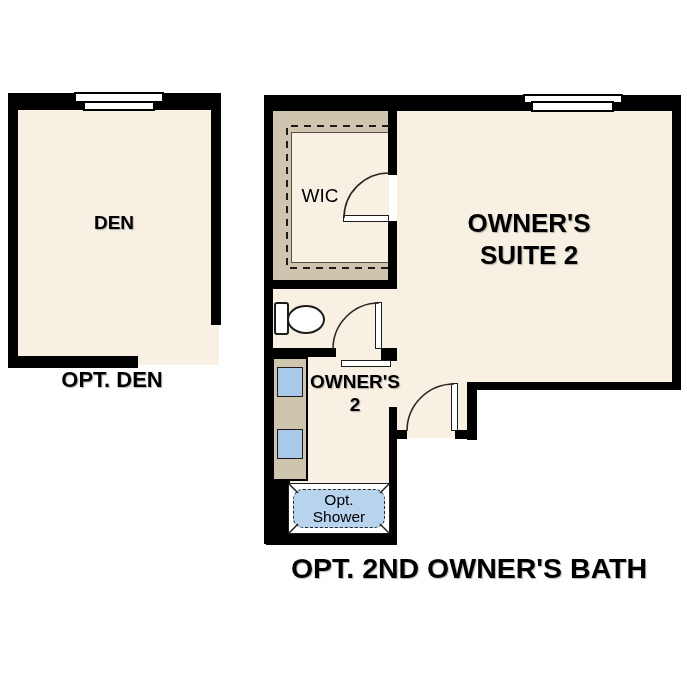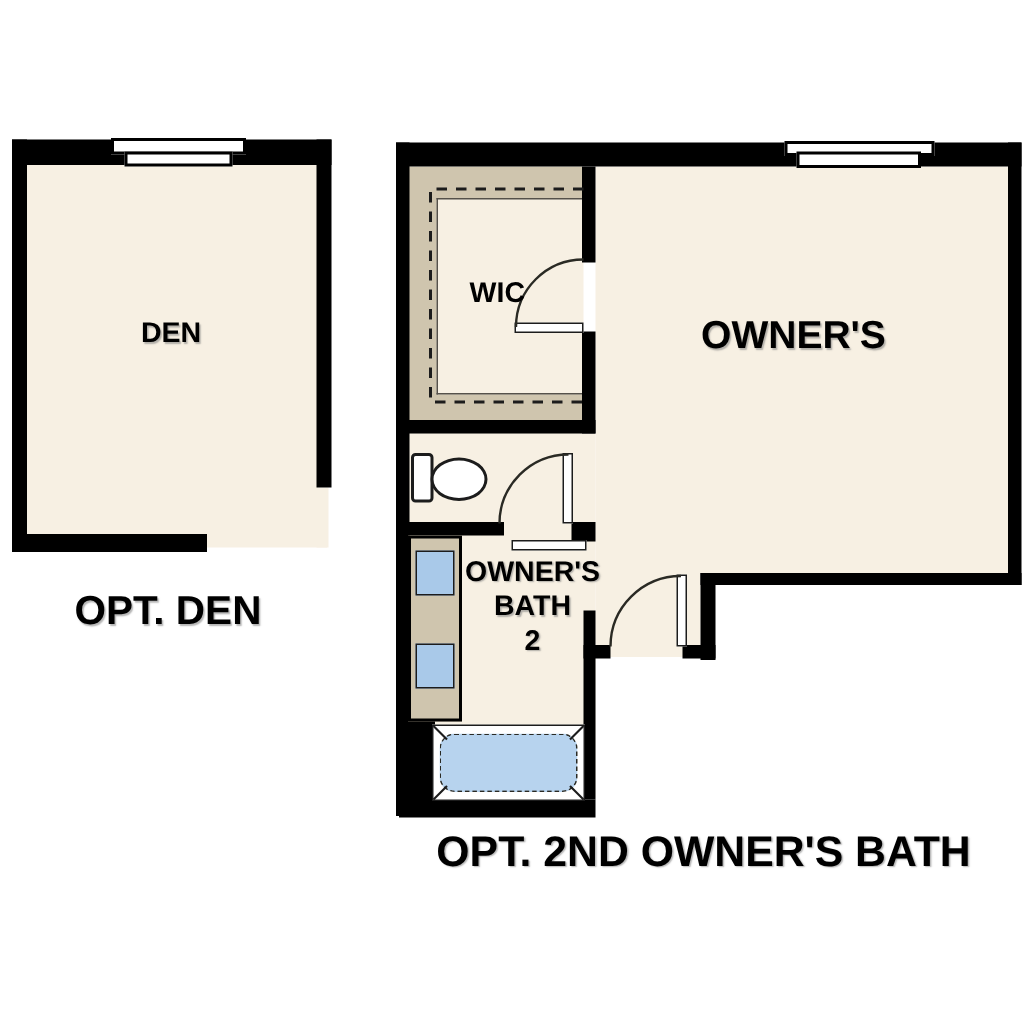--- a/index.html
+++ b/index.html
@@ -12,21 +12,21 @@
   .leaf{position:absolute;background:#fff;border:1.5px solid #1c1c1c;box-sizing:border-box;}
   .fixture{position:absolute;background:#fff;border:2px solid #1c1c1c;box-sizing:border-box;}
   .sink{position:absolute;background:var(--sink_blue,#a9c9e9);border:1.5px solid #1c1c1c;box-sizing:border-box;}
   .pan{position:absolute;background:var(--shower_blue,#b7d3ee);border:1.5px dashed #2a2a24;
        border-radius:10px;box-sizing:border-box;}
   .innercream{position:absolute;background:var(--floor,#f7f0e3);
        border-left:1px solid #55514a;border-top:1px solid #55514a;border-bottom:1px solid #55514a;
        box-sizing:border-box;}
   .lbl{position:absolute;color:var(--text,#000);text-align:center;font-weight:bold;
        text-shadow:1px 1px 1px rgba(120,120,120,.55);}
-  .lbl-reg{font-weight:bold;text-shadow:none;text-align:right;}
+  .lbl-reg{font-weight:normal;text-shadow:none;}
   .overlay{position:absolute;left:0;top:0;pointer-events:none;}
 </style>
 </head>
 <body>
 
 <div class="canvas">
 
   <div class="floor" style="left:18px;top:110px;width:194px;height:247px;"></div>
   <div class="floor" style="left:211px;top:325px;width:8px;height:40px;"></div>
   <div class="floor" style="left:138px;top:355px;width:80px;height:10px;"></div>
@@ -82,30 +82,34 @@
     <path d="M344,218 A45,45 0 0 1 389,173" fill="none" stroke="#2a2a24" stroke-width="1.6"></path>
     <path d="M333,349 A46,46 0 0 1 379,303" fill="none" stroke="#2a2a24" stroke-width="1.6"></path>
     <path d="M407,431 A47,47 0 0 1 454,384" fill="none" stroke="#2a2a24" stroke-width="1.6"></path>
     <path d="M289,484 L298,493" stroke="#1c1c1c" stroke-width="1.4"></path>
     <path d="M389,484 L380,493" stroke="#1c1c1c" stroke-width="1.4"></path>
     <path d="M289,533 L298,524" stroke="#1c1c1c" stroke-width="1.4"></path>
     <path d="M389,533 L380,524" stroke="#1c1c1c" stroke-width="1.4"></path>
   </svg>
 
   <div class="lbl" style="left:54px;top:208px;width:120px;font-size:19px;line-height:30px;">DEN</div>
-  <div class="lbl" style="left:32px;top:392px;width:160px;font-size:27px;line-height:31px;">OPT. DEN</div>
+  <div class="lbl" style="left:32px;top:364px;width:160px;font-size:22px;line-height:31px;">OPT. DEN</div>
 
   <div class="lbl lbl-reg" style="left:290px;top:186px;width:60px;font-size:19px;line-height:20px;">WIC</div>
 
   <div class="lbl" style="left:459px;top:207px;width:140px;font-size:26px;line-height:32px;">
     <div>OWNER'S</div>
+    <div>SUITE 2</div>
   </div>
 
   <div class="lbl" style="left:303px;top:370px;width:104px;font-size:19px;line-height:23px;">
     <div>OWNER'S</div>
-    <div>BATH</div>
     <div>2</div>
   </div>
 
+  <div class="lbl lbl-reg" style="left:304px;top:492px;width:70px;font-size:15.5px;line-height:16.5px;">
+    <div>Opt.</div>
+    <div>Shower</div>
+  </div>
 
   <div class="lbl" style="left:283px;top:553px;width:372px;font-size:28.5px;line-height:31px;">OPT. 2ND OWNER'S BATH</div>
 
 </div>
 
 </body></html>

